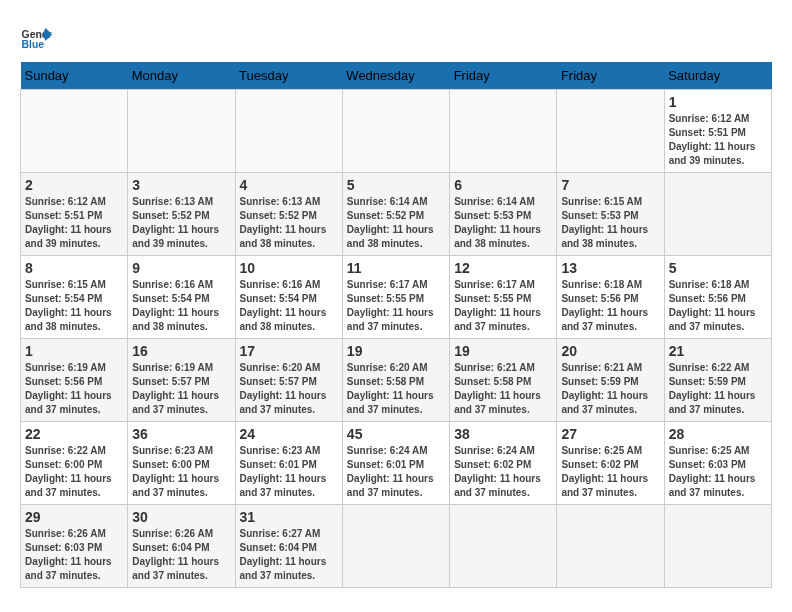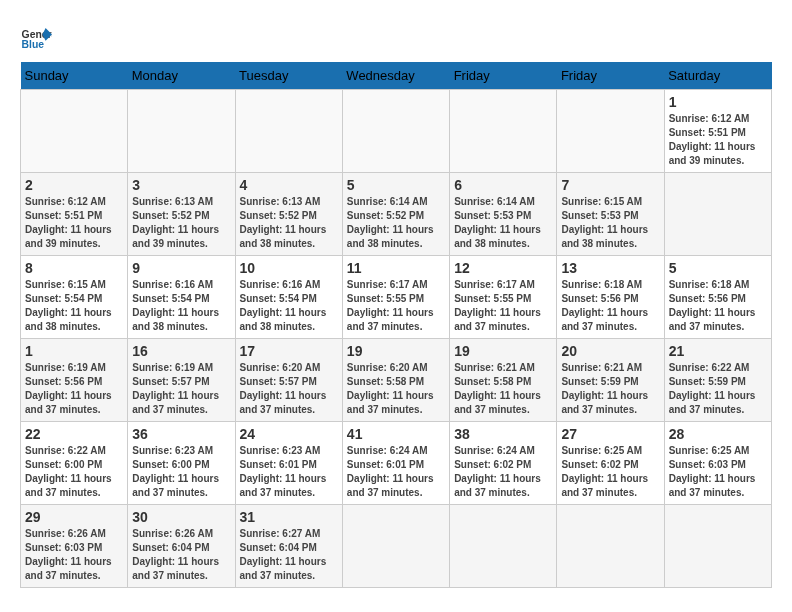--- a/index.html
+++ b/index.html
@@ -214,21 +214,21 @@
       </td>
         <td>
         <span class="day-num">36</span>
         <span class="day-info">Sunrise: 6:23 AM<br>Sunset: 6:00 PM<br>Daylight: 11 hours and 37 minutes.</span>
       </td>
         <td>
         <span class="day-num">24</span>
         <span class="day-info">Sunrise: 6:23 AM<br>Sunset: 6:01 PM<br>Daylight: 11 hours and 37 minutes.</span>
       </td>
         <td>
-        <span class="day-num">41</span>
+        <span class="day-num">45</span>
         <span class="day-info">Sunrise: 6:24 AM<br>Sunset: 6:01 PM<br>Daylight: 11 hours and 37 minutes.</span>
       </td>
         <td>
         <span class="day-num">38</span>
         <span class="day-info">Sunrise: 6:24 AM<br>Sunset: 6:02 PM<br>Daylight: 11 hours and 37 minutes.</span>
       </td>
         <td>
         <span class="day-num">27</span>
         <span class="day-info">Sunrise: 6:25 AM<br>Sunset: 6:02 PM<br>Daylight: 11 hours and 37 minutes.</span>
       </td>

